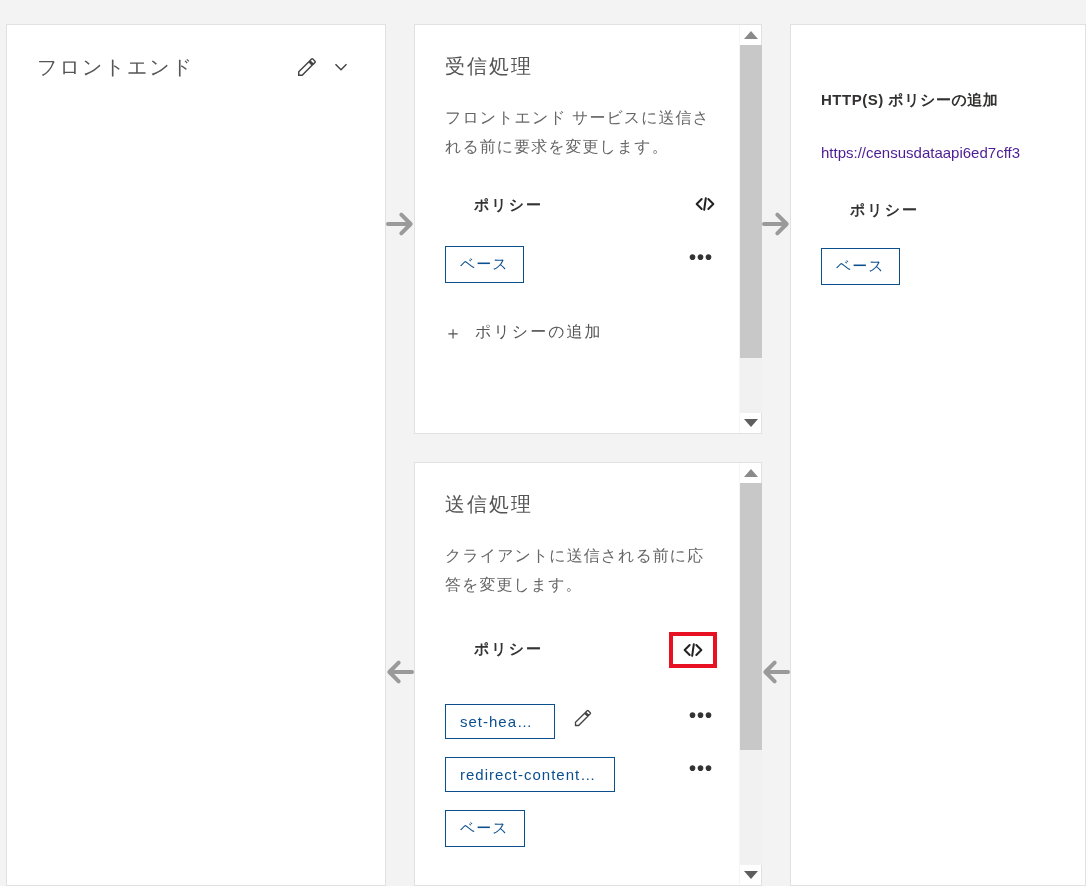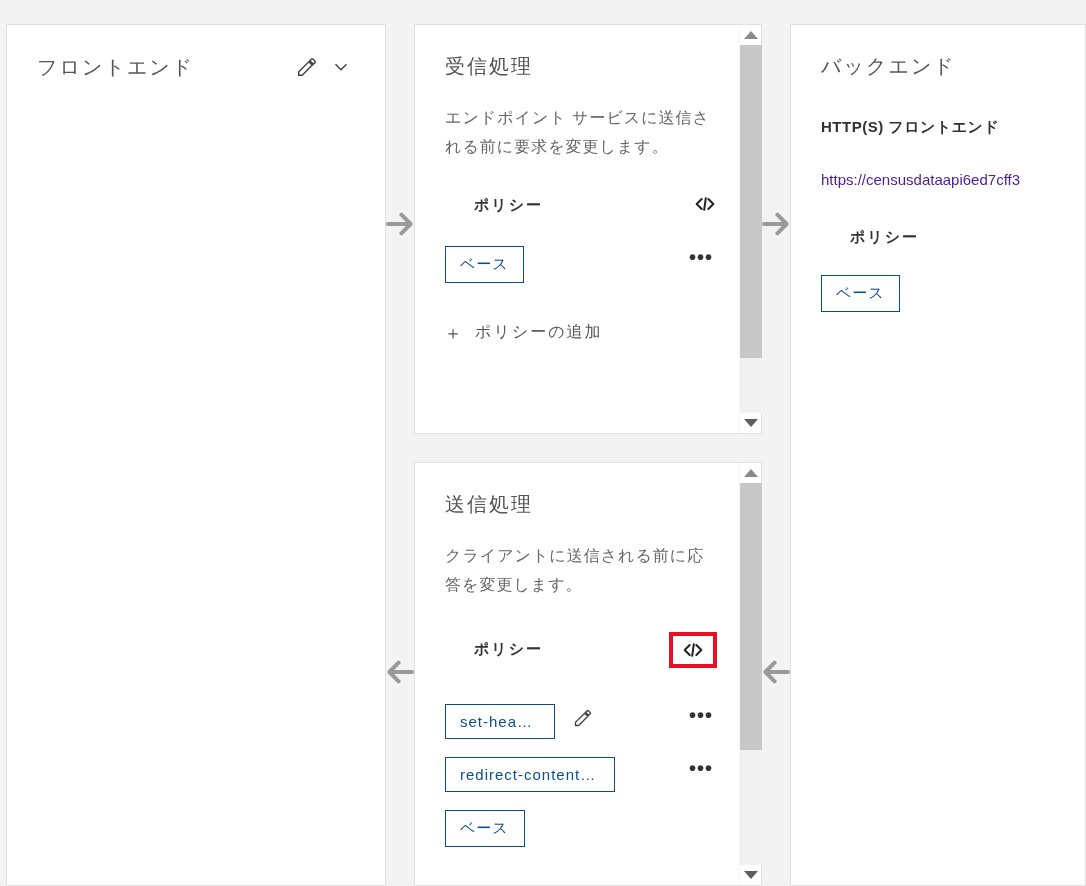--- a/index.html
+++ b/index.html
@@ -232,21 +232,21 @@
   <div class="arrow-connector" style="left:384px; top:208px;">
     <svg width="32" height="32" viewBox="0 0 24 24" fill="none" stroke="#9a9a9a" stroke-width="3" stroke-linecap="round" stroke-linejoin="round">
       <line x1="3" y1="12" x2="19" y2="12"></line>
         <polyline points="13 5 20 12 13 19"></polyline>
     </svg>
   </div>
 
   <div class="panel inbound">
     <div class="panel-inner" style="padding-right:44px;">
       <span class="panel-title">受信処理</span>
-      <div class="desc">エンドポイント サービスに送信される前に要求を変更します。</div>
+      <div class="desc">フロントエンド サービスに送信される前に要求を変更します。</div>
       <div class="subhead">
         <span>ポリシー</span>
         <span class="code-icon">
           <svg width="24" height="20" viewBox="0 0 24 24" fill="none" stroke="#222" stroke-width="2.4" stroke-linecap="round" stroke-linejoin="round">
             <polyline points="8 6 2 12 8 18"></polyline>
               <polyline points="16 6 22 12 16 18"></polyline>
               <line x1="13" y1="5" x2="11" y2="19"></line>
           </svg>
         </span>
       </div>
@@ -326,22 +326,21 @@
       <div class="scroll-arrow up"></div>
       <div class="scroll-track">
         <div class="scroll-thumb"></div>
       </div>
       <div class="scroll-arrow down"></div>
     </div>
   </div>
 
   <div class="panel backend">
     <div class="panel-inner">
-      <span class="panel-title">バックエンド</span>
-      <div class="endpoint-label">HTTP(S) フロントエンド</div>
+      <div class="endpoint-label">HTTP(S) ポリシーの追加</div>
       <div class="endpoint-url">https://censusdataapi6ed7cff3</div>
       <div class="subhead" style="margin-top:40px;">
         <span>ポリシー</span>
       </div>
       <div class="policy-row">
         <span class="policy-box">ベース</span>
       </div>
     </div>
   </div>
 

